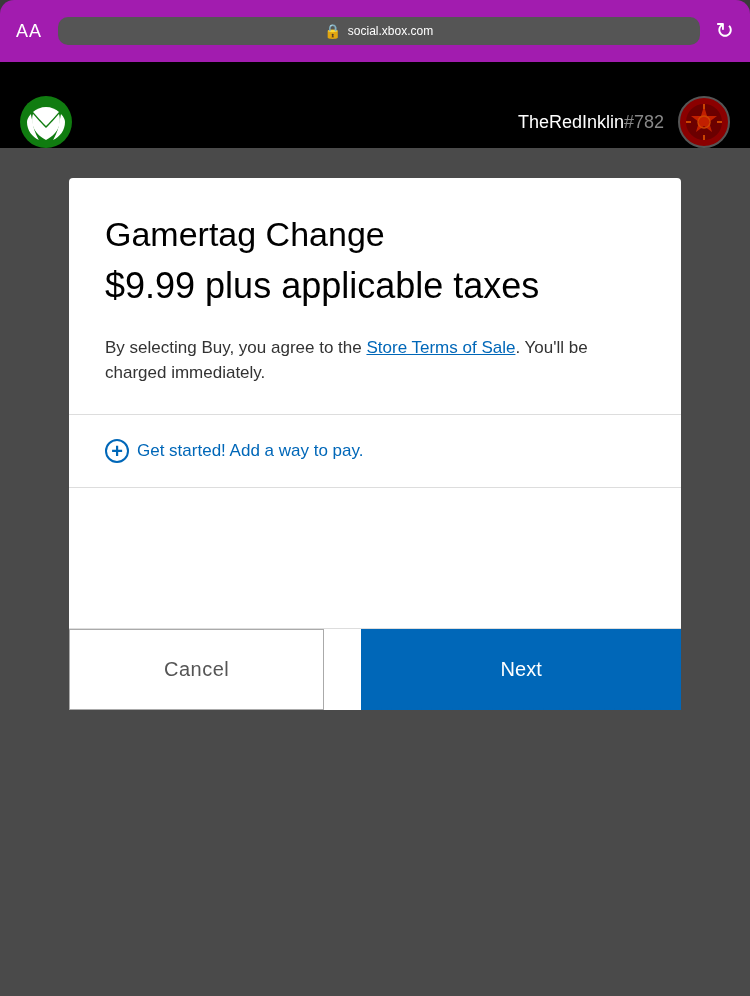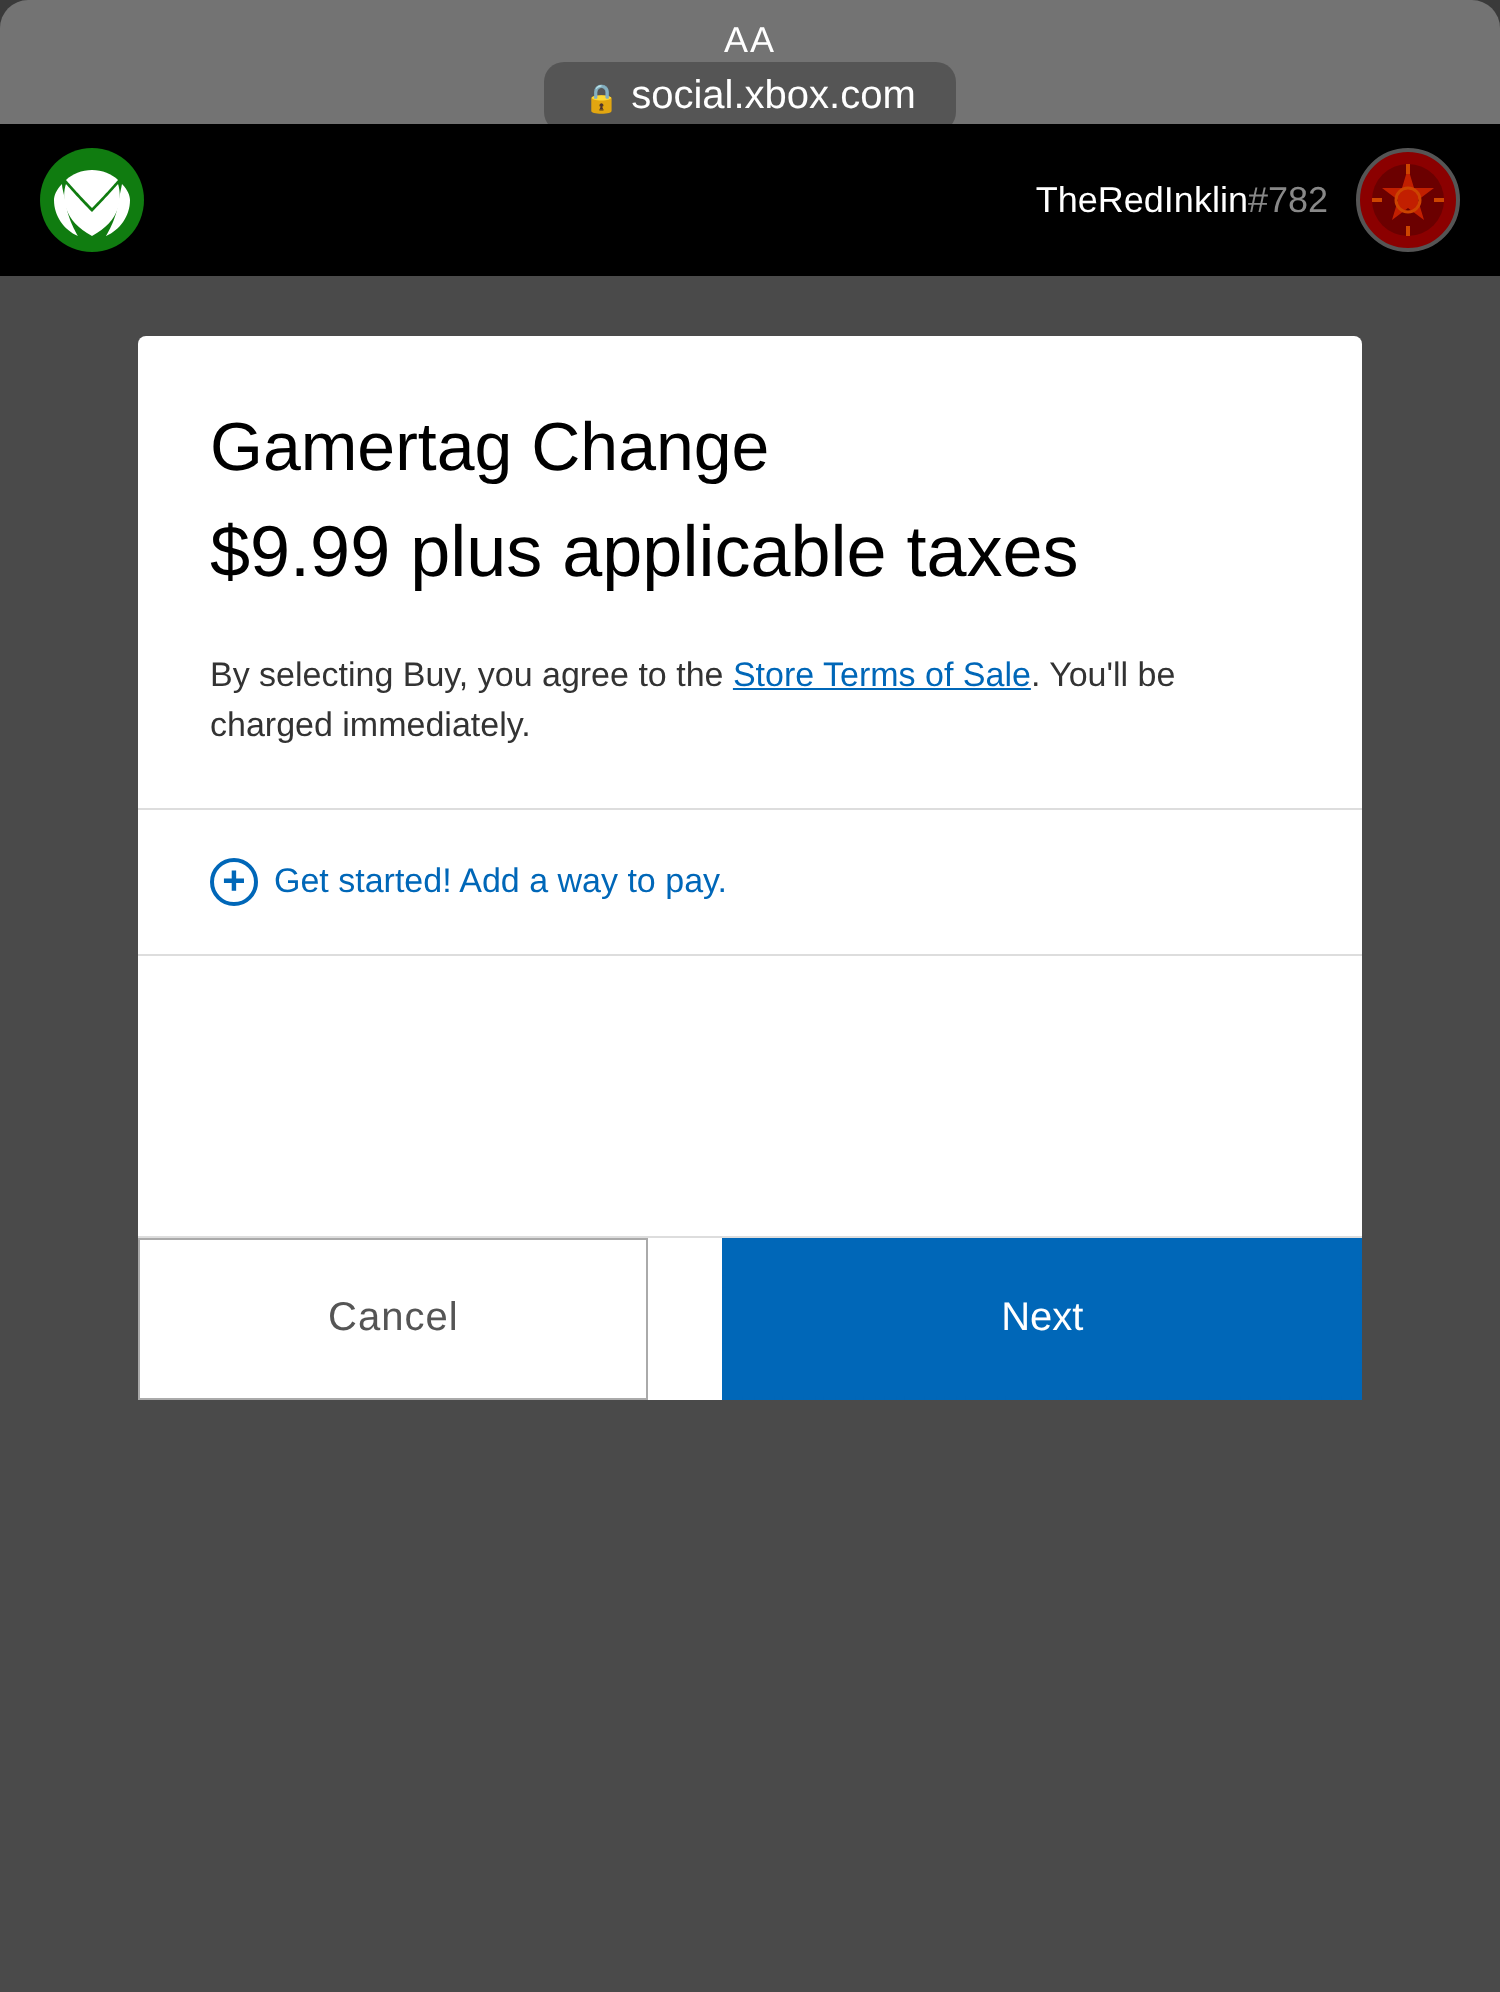--- a/index.html
+++ b/index.html
@@ -9,28 +9,27 @@
       width: 750px;
       min-height: 996px;
       font-family: -apple-system, BlinkMacSystemFont, 'Segoe UI', sans-serif;
       background: #3a3a3a;
       display: flex;
       flex-direction: column;
     }
 
     
     .browser-bar {
-      background: #737373;
+      background: #a21caf;
       border-radius: 14px 14px 0 0;
       padding: 10px 16px;
       display: flex;
       align-items: center;
       justify-content: space-between;
       height: 62px;
-      flex-direction: column;
     }
 
     .browser-bar-aa {
       color: #ffffff;
       font-size: 18px;
       font-weight: 500;
       letter-spacing: 1px;
     }
 
     .browser-bar-url {
@@ -45,35 +44,35 @@
       justify-content: center;
     }
 
     .lock-icon {
       color: #ccc;
       font-size: 14px;
     }
 
     .url-text {
       color: #ffffff;
-      font-size: 20px;
+      font-size: 12px;
     }
 
     .refresh-icon {
       color: #ffffff;
       font-size: 22px;
       cursor: pointer;
     }
 
     
     .xbox-header {
       background: #000000;
-      height: 76px;
-      display: flex;
-      align-items: center;
+      height: 86px;
+      display: flex;
+      align-items: flex-end;
       justify-content: space-between;
       padding: 0 20px;
     }
 
     .xbox-logo {
       width: 52px;
       height: 52px;
     }
 
     .xbox-logo svg {

